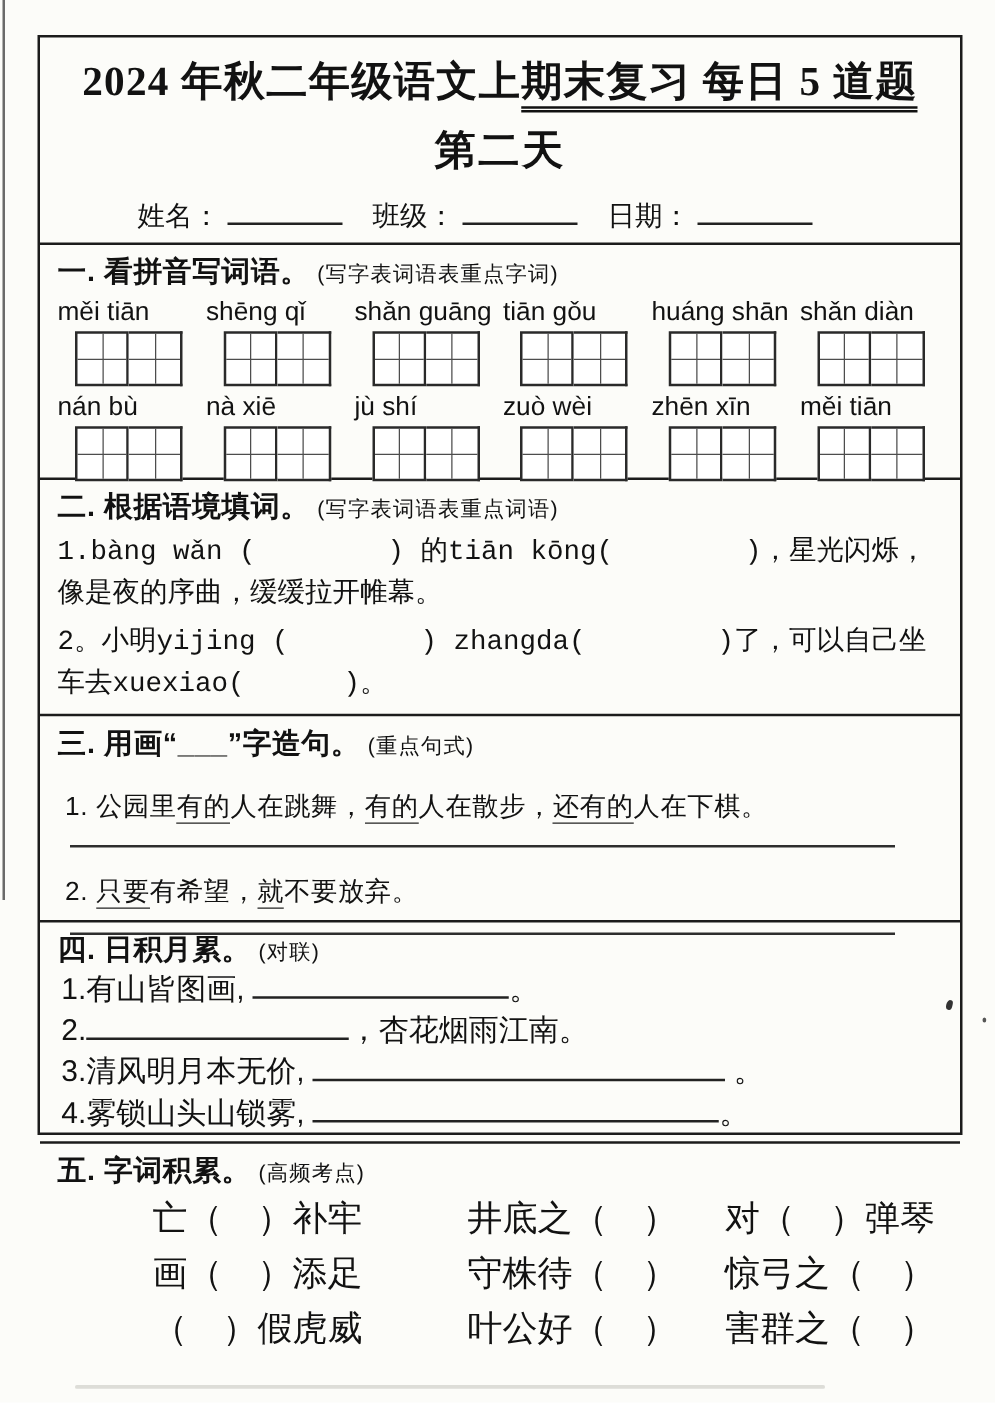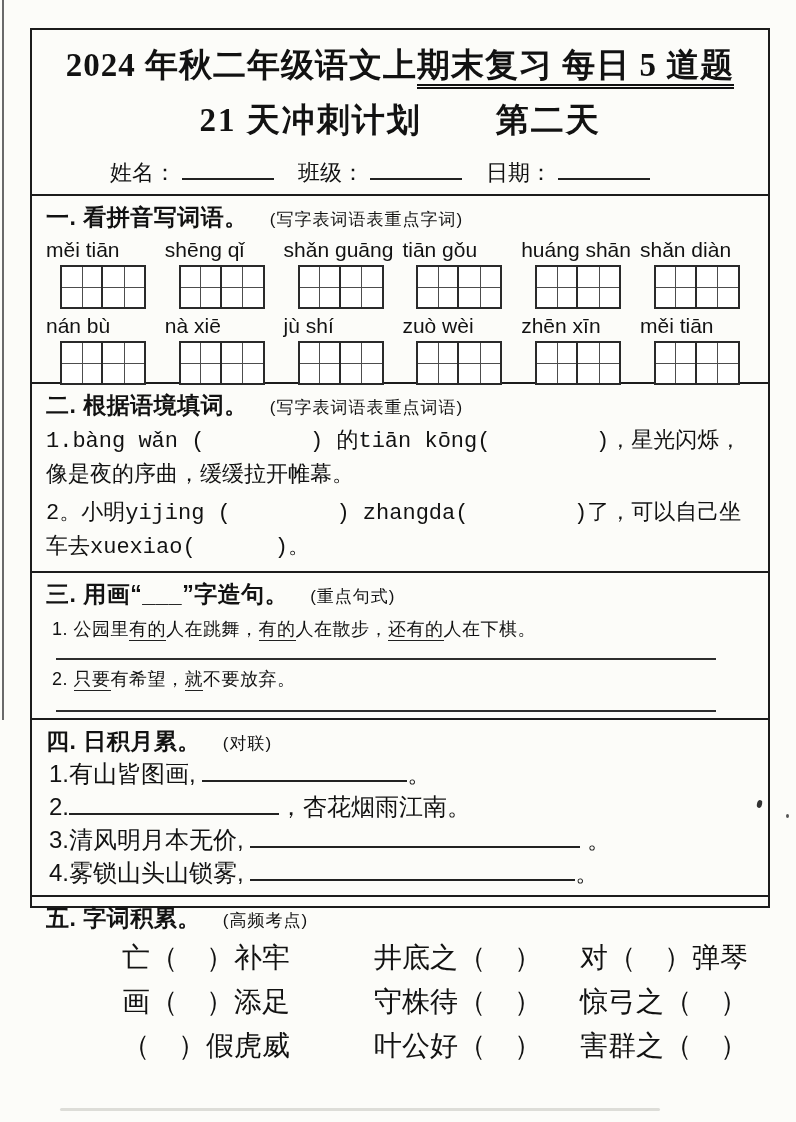--- a/index.html
+++ b/index.html
@@ -16,42 +16,42 @@
 
   
   .hdr { height:170px; padding-top:13px; text-align:center; border-top:none; }
   .title { font-family:"Liberation Serif","DejaVu Serif",serif; font-weight:700; font-size:33px; letter-spacing:1px; white-space:nowrap; }
   .title .ul2 { border-bottom:5px double #111; padding-bottom:1px; }
   .subtitle { margin-top:10px; font-family:"Liberation Serif","DejaVu Serif",serif; font-weight:700; font-size:33px; letter-spacing:2px; display:flex; justify-content:center; gap:74px; }
   .namerow { margin-top:15px; display:flex; justify-content:flex-start; padding-left:64px; gap:24px; font-size:22px; }
   .blank { display:inline-block; width:92px; border-bottom:2px solid #222; height:22px; margin-left:6px; }
 
   
-  .sec-title { display:flex; align-items:baseline; gap:22px; }
+  .sec-title { display:flex; align-items:baseline; gap:6px; }
   .sec-title .t { font-weight:700; font-size:23px; letter-spacing:0.5px; }
   .sec-title .note { font-size:17px; letter-spacing:1px; }
 
   
   .s1 { height:188px; }
   .py-row { display:flex; justify-content:space-between; margin-top:5px; }
   .py-col { width:114px; text-align:left; }
   .py-label { font-size:21px; white-space:nowrap; margin-bottom:3px; }
   .grid-box { display:flex; justify-content:center; }
   .char-cell { position:relative; width:43px; height:44px; border:2px solid #2a2a2a; background:#fff; }
   .char-cell + .char-cell { border-left:0; }
   .char-cell::before { content:""; position:absolute; left:0; right:0; top:50%; border-top:1px solid #4d4d4d; }
   .char-cell::after  { content:""; position:absolute; top:0; bottom:0; left:50%; border-left:1px solid #4d4d4d; }
 
   
   .s2 { height:194px; }
   .s2 p { font-family:"Liberation Mono","DejaVu Sans Mono",monospace; font-size:22px; line-height:34px; white-space:pre-wrap; margin-top:4px; }
 
   
   .s3 { height:165px; }
-  .s3 .sent { font-size:18px; margin:7px 0 0 6px; letter-spacing:0.5px; }
+  .s3 .sent { font-size:21px; margin:21px 0 0 6px; letter-spacing:0.5px; }
   .u-seg { border-bottom:1.5px solid #222; padding-bottom:1px; }
   .ans-line { height:0; border-bottom:2px solid #2e2e2e; width:660px; margin:17px 0 0 10px; }
   .ans-line.last { margin-top:19px; }
 
   
   .s4 { height:178px; }
   .s4 .cp { font-size:24px; line-height:33px; margin-left:3px; white-space:nowrap; }
   .bl { display:inline-block; border-bottom:2px solid #222; height:20px; vertical-align:baseline; }
   .bl.w1 { width:205px; } .bl.w2 { width:210px; } .bl.w3 { width:330px; } .bl.w4 { width:325px; }
 
@@ -67,21 +67,20 @@
   <div class="scan-edge"></div>
   <div class="scan-streak"></div>
   <div class="ink-speck"></div>
   <div class="ink-speck2"></div>
 
   <div class="sheet">
 
     <div class="section hdr">
       <div class="title"><span>2024 年秋二年级语文上</span><span class="ul2">期末复习 每日 5 道题</span></div>
       <div class="subtitle">
-        <span>21 天冲刺计划</span>
         <span>第二天</span>
       </div>
       <div class="namerow">
         <span><span>姓名：</span><span class="blank"></span></span>
         <span><span>班级：</span><span class="blank"></span></span>
         <span><span>日期：</span><span class="blank"></span></span>
       </div>
     </div>
 
     <div class="section s1">

